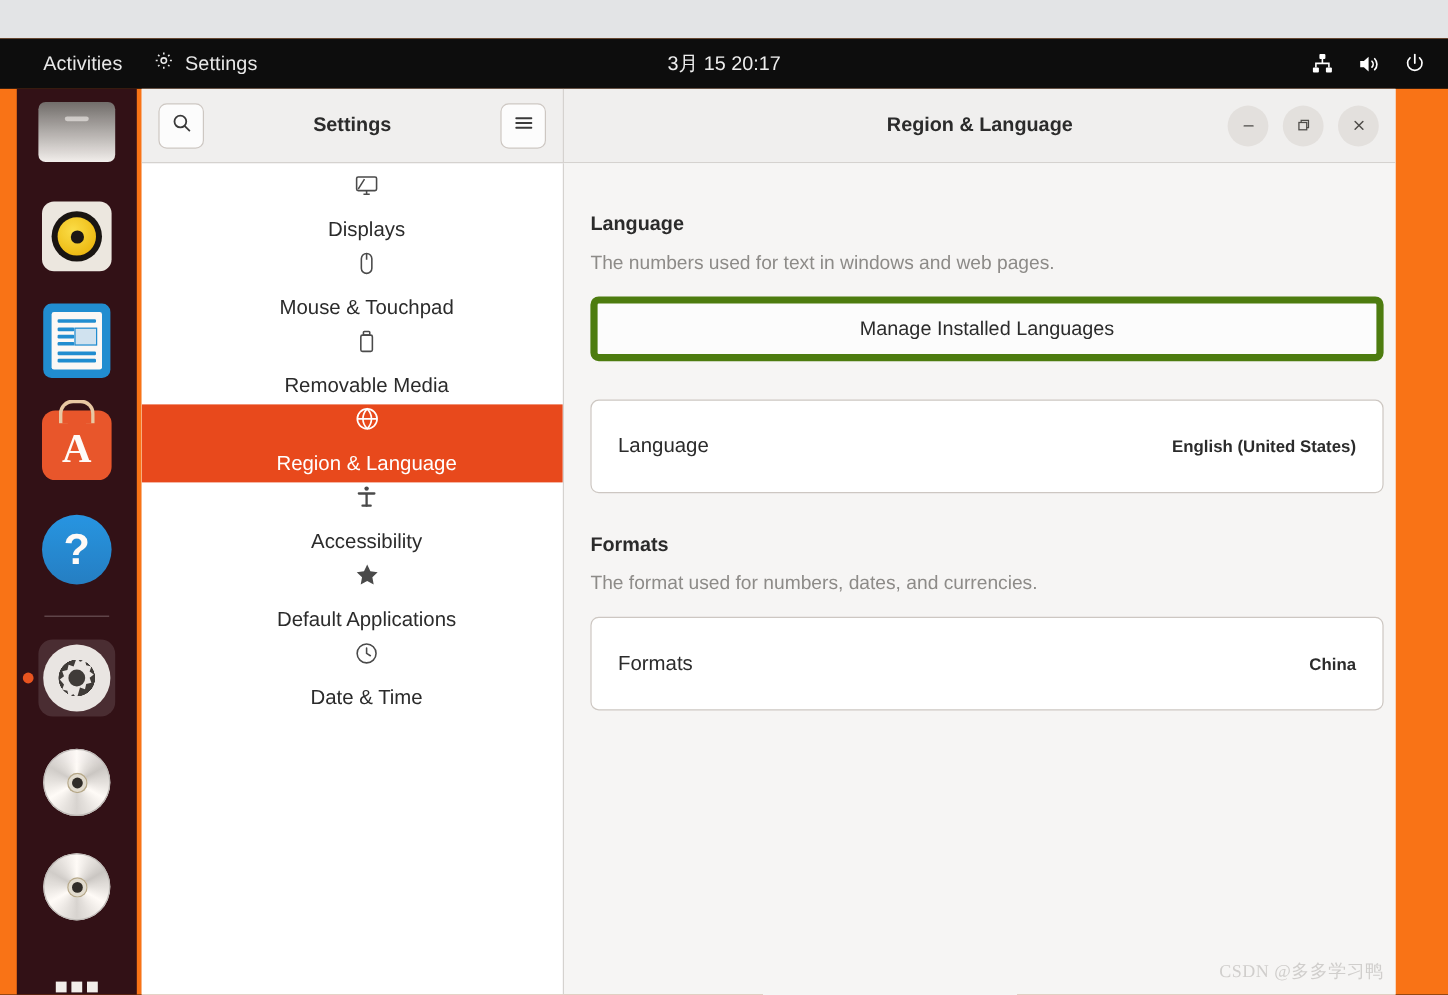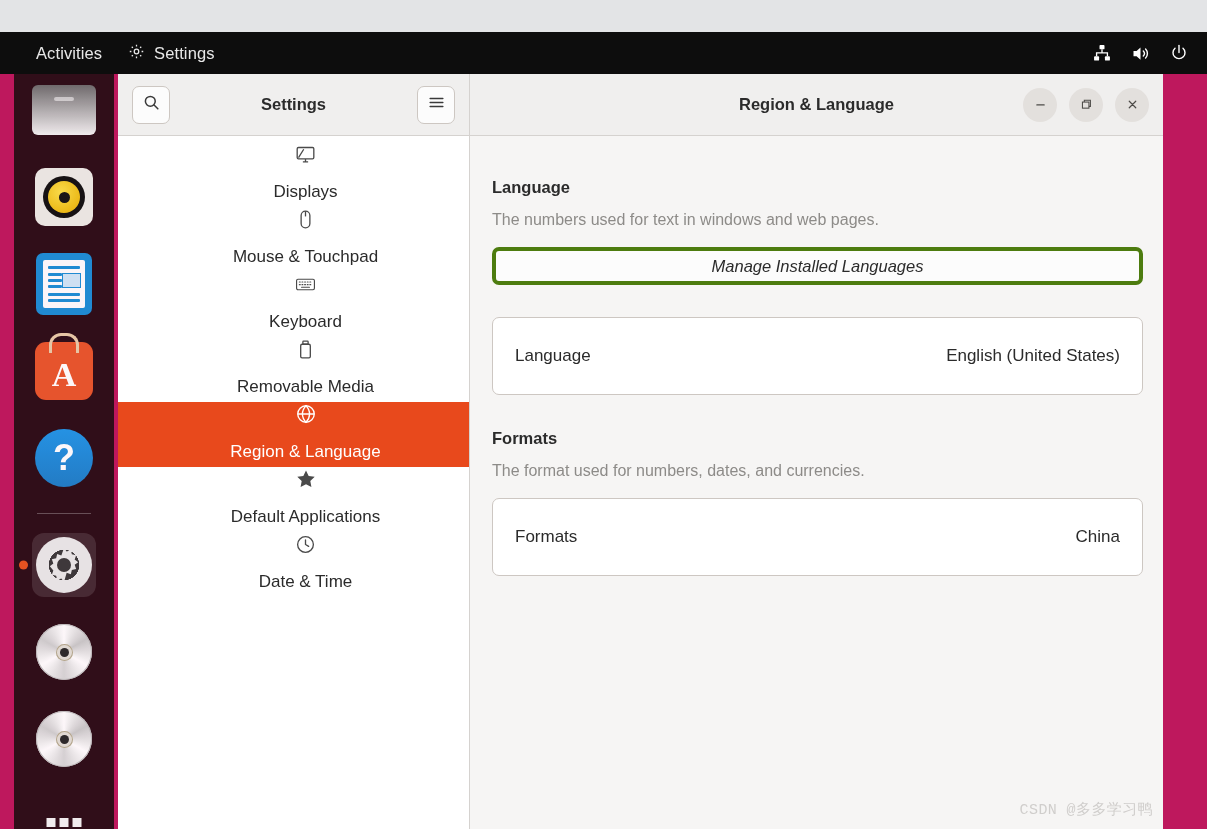--- a/index.html
+++ b/index.html
@@ -2,21 +2,21 @@
 <html><head>
 <meta charset="utf-8">
 <style>
   * { box-sizing: border-box; margin: 0; padding: 0; }
   html, body {
     width: 1207px; height: 829px;
     background: #000;
     font-family: "Liberation Sans", sans-serif;
     overflow: hidden;
   }
-  .screen { position: relative; width: 1207px; height: 829px; background: #be185d; }
+  .screen { position: relative; width: 1207px; height: 829px; background: #f97316; }
 
   
   .top-strip {
     position: absolute; left: 0; top: 0; width: 1207px; height: 32px;
     background: #e3e4e6;
   }
 
   
   .topbar {
     position: absolute; left: 0; top: 32px; width: 1207px; height: 42px;
@@ -178,45 +178,45 @@
   }
   .side-item .si-icon {
     width: 24px; height: 24px; display: flex; align-items: center; justify-content: center;
     color: #4a4a4a; flex: 0 0 24px;
   }
   .side-item.selected { background: #e8491c; color: #ffffff; }
   .side-item.selected .si-icon { color: #ffffff; }
 
   
   .main {
-    flex: 1; background: #f6f5f4; padding: 42px 20px 0 22px; position: relative;
+    flex: 1; background: #f6f5f4; padding: 42px 10px 0 22px; position: relative;
     overflow: hidden;
   }
   .sec-title { font-size: 16.5px; font-weight: bold; color: #2b2b2b; margin-bottom: 14px; }
   .sec-desc { font-size: 16px; color: #8d8b88; margin-bottom: 18px; }
   .action-btn {
-    height: 38px; background: #fcfcfc; border: 4px solid #4d7c0f; border-radius: 7px;
+    height: 54px; background: #fcfcfc; border: 6px solid #4d7c0f; border-radius: 7px;
     display: flex; align-items: center; justify-content: center;
-    font-size: 16.5px; color: #2b2b2b; cursor: pointer; margin-bottom: 32px; font-style: italic;
+    font-size: 16.5px; color: #2b2b2b; cursor: pointer; margin-bottom: 32px;
   }
   .card {
     background: #ffffff; border: 1px solid #cdc7c2; border-radius: 7px;
     margin-bottom: 34px;
   }
   .row {
     display: flex; align-items: center; justify-content: space-between;
     height: 76px; padding: 0 22px; cursor: pointer;
   }
   .row-label { font-size: 17px; color: #2b2b2b; }
-  .row-value { font-size: 17px; color: #2b2b2b; font-weight: normal; }
+  .row-value { font-size: 14px; color: #2b2b2b; font-weight: bold; }
 
   .watermark {
     position: absolute; right: 10px; bottom: 10px;
     font-size: 15px; color: #d0cecc; letter-spacing: .4px;
-    font-family: Liberation Mono, monospace;
+    font-family: Liberation Serif, serif;
   }
 </style>
 </head>
 <body>
 
 <div class="screen">
 
   <div class="top-strip"></div>
 
   <div class="topbar">
@@ -227,20 +227,21 @@
       <div class="tb-item">
         <span>
           <svg width="17" height="17" viewBox="0 0 24 24" fill="none" stroke="#e8e8e8" stroke-width="1.8">
             <circle cx="12" cy="12" r="3.2"></circle>
             <path d="M12 2.5v2.3M12 19.2v2.3M21.5 12h-2.3M4.8 12H2.5M18.7 5.3l-1.6 1.6M6.9 17.1l-1.6 1.6M18.7 18.7l-1.6-1.6M6.9 6.9L5.3 5.3"></path>
           </svg>
         </span>
         <span>Settings</span>
       </div>
     </div>
+    <div class="tb-clock">3月 15 20:17</div>
     <div class="tb-right">
       <span>
         <svg width="20" height="20" viewBox="0 0 24 24" fill="#ffffff">
           <rect x="9" y="2.5" width="6" height="5" rx="1"></rect>
           <rect x="2.5" y="16" width="6" height="5" rx="1"></rect>
           <rect x="15.5" y="16" width="6" height="5" rx="1"></rect>
           <path d="M12 7.5v4.3M5.5 16v-4.2h13V16" stroke="#ffffff" stroke-width="1.6" fill="none"></path>
         </svg>
       </span>
       <span>
@@ -385,29 +386,20 @@
         <div class="side-item">
           <span class="si-icon">
             <svg width="21" height="21" viewBox="0 0 24 24" fill="none" stroke="currentColor" stroke-width="1.5">
               <rect x="7" y="2.5" width="10" height="19" rx="5"></rect>
               <path d="M12 2.5v6"></path>
             </svg>
           </span>
           <span>Mouse &amp; Touchpad</span>
         </div>
 
-        <div class="side-item">
-          <span class="si-icon">
-            <svg width="21" height="21" viewBox="0 0 24 24" fill="none" stroke="currentColor" stroke-width="1.3">
-              <rect x="1.8" y="6" width="20.4" height="12" rx="1.6"></rect>
-              <path d="M5 9.2h1M8 9.2h1M11 9.2h1M14 9.2h1M17 9.2h1M5 12.2h1M8 12.2h1M11 12.2h1M14 12.2h1M17 12.2h1M7.5 15.2h9" stroke-linecap="round"></path>
-            </svg>
-          </span>
-          <span>Keyboard</span>
-        </div>
 
 
         <div class="side-item">
           <span class="si-icon">
             <svg width="21" height="21" viewBox="0 0 24 24" fill="none" stroke="currentColor" stroke-width="1.5">
               <rect x="6.5" y="6" width="11" height="15.5" rx="1.6"></rect>
               <rect x="9" y="2.5" width="6" height="3.5" rx=".8"></rect>
             </svg>
           </span>
           <span>Removable Media</span>
@@ -417,20 +409,31 @@
         <div class="side-item selected">
           <span class="si-icon">
             <svg width="22" height="22" viewBox="0 0 24 24" fill="none" stroke="currentColor" stroke-width="1.5">
               <circle cx="12" cy="12" r="9"></circle>
               <path d="M3 12h18M12 3c2.6 2.7 3.9 5.7 3.9 9s-1.3 6.3-3.9 9c-2.6-2.7-3.9-5.7-3.9-9S9.4 5.7 12 3z"></path>
             </svg>
           </span>
           <span>Region &amp; Language</span>
         </div>
 
+        <div class="side-item">
+          <span class="si-icon">
+            <svg width="21" height="21" viewBox="0 0 24 24" fill="currentColor">
+              <circle cx="12" cy="3.6" r="2.1"></circle>
+              <rect x="3.5" y="7.2" width="17" height="2.2" rx="1.1"></rect>
+              <rect x="10.9" y="8" width="2.2" height="13" rx="1.1"></rect>
+              <rect x="7" y="18.8" width="10" height="2.2" rx="1.1"></rect>
+            </svg>
+          </span>
+          <span>Accessibility</span>
+        </div>
 
 
         <div class="side-item">
           <span class="si-icon">
             <svg width="22" height="22" viewBox="0 0 24 24" fill="currentColor">
               <path d="M12 2.6l2.9 6.1 6.6.9-4.8 4.6 1.2 6.6L12 17.7 6.1 20.8l1.2-6.6-4.8-4.6 6.6-.9z"></path>
             </svg>
           </span>
           <span>Default Applications</span>
         </div>

